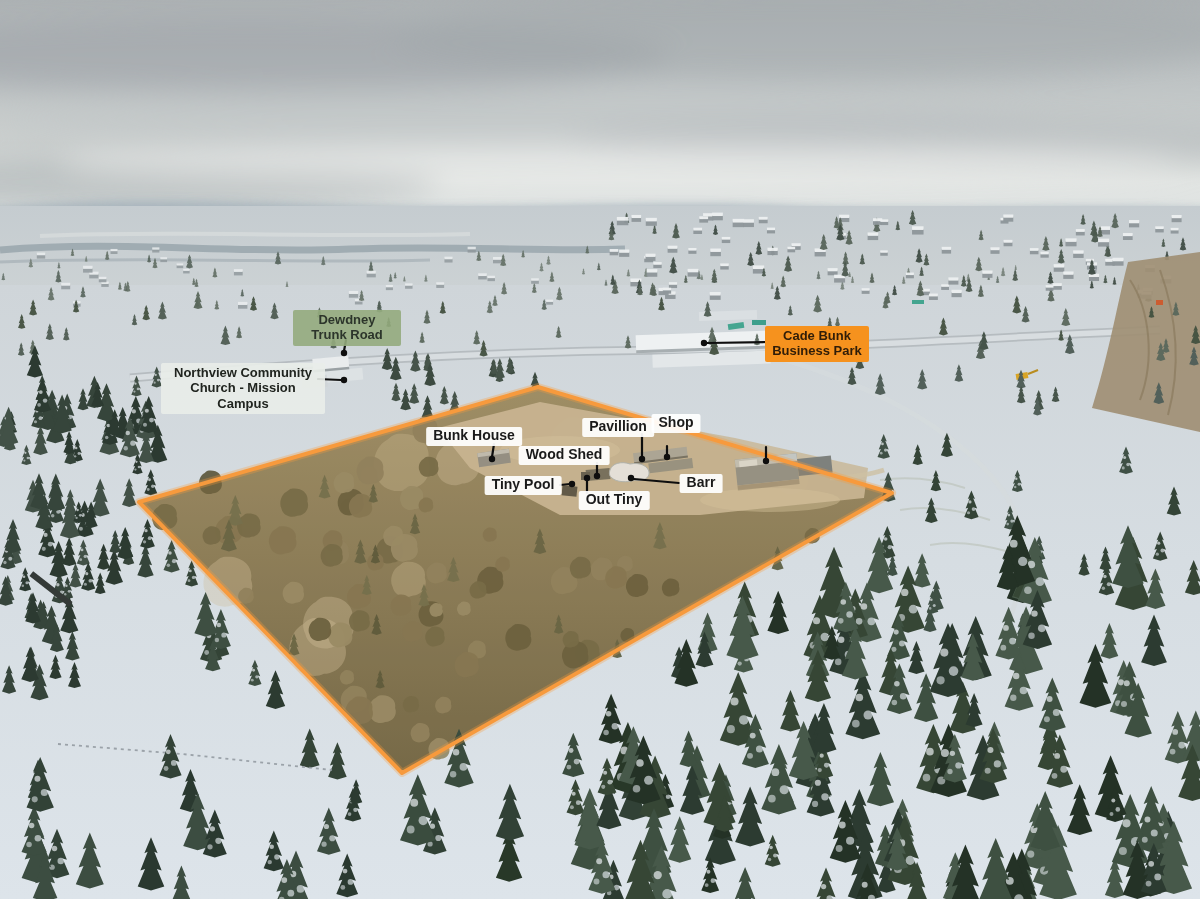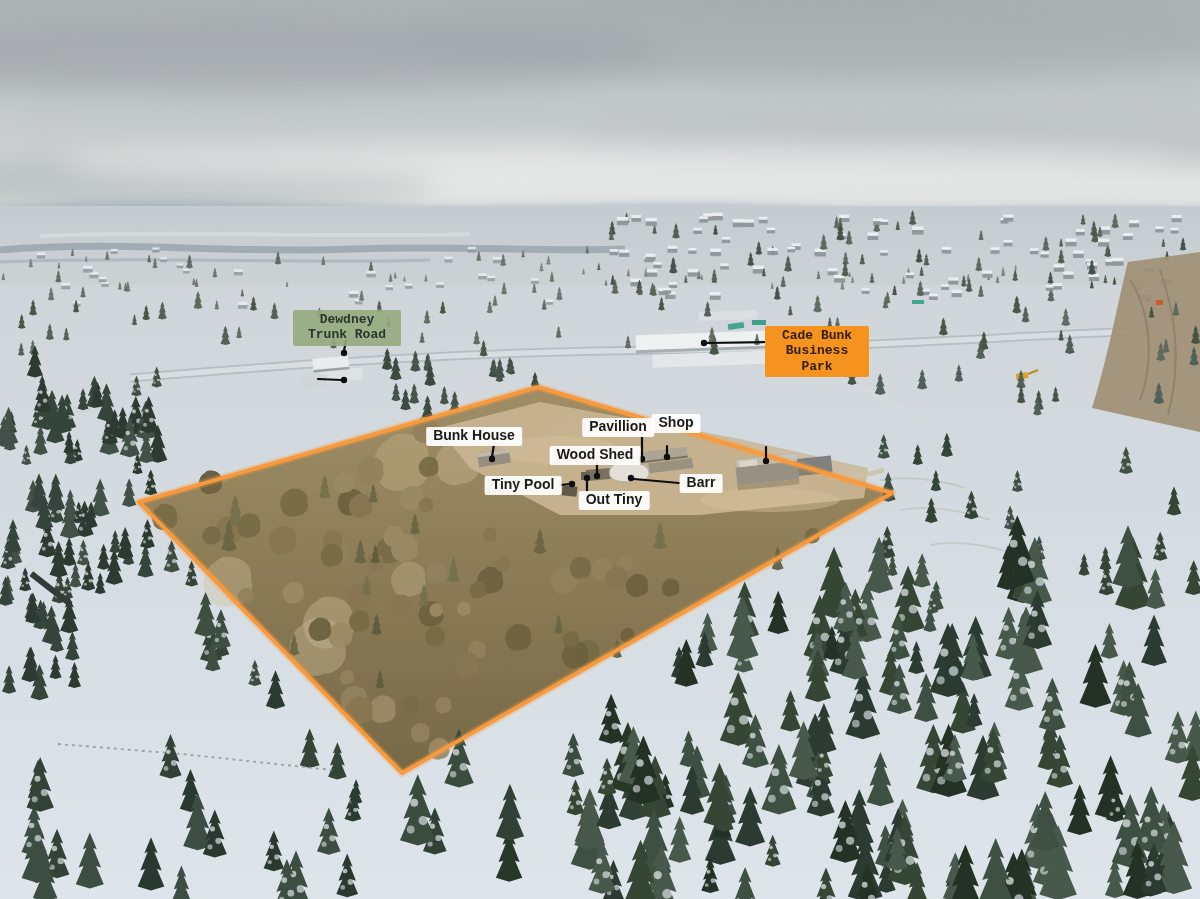--- a/index.html
+++ b/index.html
@@ -4,21 +4,21 @@
 <style>
   html,body{margin:0;padding:0;background:#222;}
   .canvas{position:relative;width:1200px;height:899px;overflow:hidden;
           font-family:"Liberation Sans",sans-serif;background:#cfd5d8;}
   .canvas svg{position:absolute;left:0;top:0;}
   .labels{position:absolute;left:0;top:0;width:1200px;height:899px;z-index:5;pointer-events:none;}
   .flabel{position:absolute;transform:translateX(-50%);background:rgba(255,255,255,.93);
           color:#1a1a1a;font-weight:bold;font-size:14px;line-height:1.12;
           padding:1px 7px 2px;border-radius:2px;white-space:nowrap;text-align:center;}
   .llabel{position:absolute;transform:translateX(-50%);font-weight:bold;font-size:13px;
-          line-height:1.18;padding:2px 6px 3px;border-radius:2px;text-align:center;font-family:Liberation Mono, monospace;}
+          line-height:1.18;padding:2px 6px 3px;border-radius:2px;text-align:center;}
   .llabel.green{background:rgba(148,171,125,.9);color:#2c352b;}
   .llabel.light{background:rgba(233,237,233,.9);color:#20241f;}
   .llabel.orange{background:#F6921E;color:#301d08;}
 </style>
 </head>
 <body>
 
 <div class="canvas">
 
 <svg id="scene" width="1200" height="899" viewBox="0 0 1200 899">
@@ -931,21 +931,22 @@
         <circle cx="344" cy="380" r="3.2" stroke="none"></circle>
     <path d="M768,342 L707,343" fill="none"></path>
         <circle cx="704" cy="343" r="3.2" stroke="none"></circle>
   </g>
 </svg>
 
 <div class="labels">
   <div class="flabel" style="left:474px;top:427px">Bunk House</div>
   <div class="flabel" style="left:618px;top:418px">Pavillion</div>
   <div class="flabel" style="left:676px;top:414px">Shop</div>
-  <div class="flabel" style="left:595px;top:446px">Wood Shed</div>
+  <div class="flabel" style="left:564px;top:446px">Wood Shed</div>
   <div class="flabel" style="left:523px;top:476px">Tiny Pool</div>
   <div class="flabel" style="left:614px;top:491px">Out Tiny</div>
   <div class="flabel" style="left:701px;top:474px">Barr</div>
   <div class="llabel green" style="left:347px;top:310px;width:96px">Dewdney Trunk Road</div>
+  <div class="llabel light" style="left:243px;top:363px;width:152px">Northview Community Church - Mission Campus</div>
   <div class="llabel orange" style="left:817px;top:326px;width:92px">Cade Bunk Business Park</div>
 </div>
 
 </div>
 
 </body></html>

